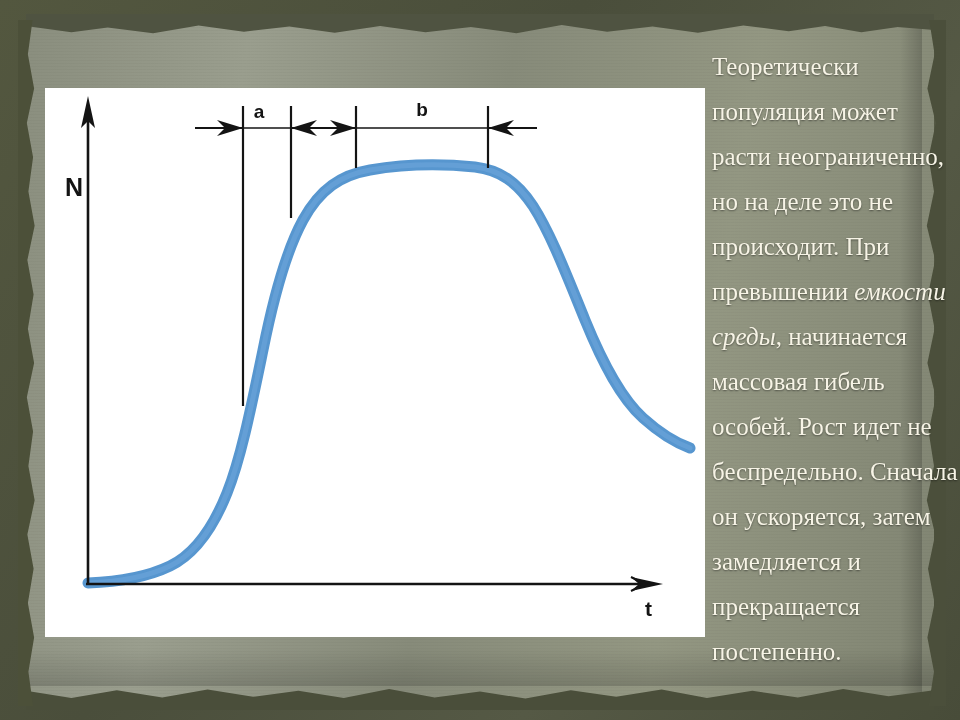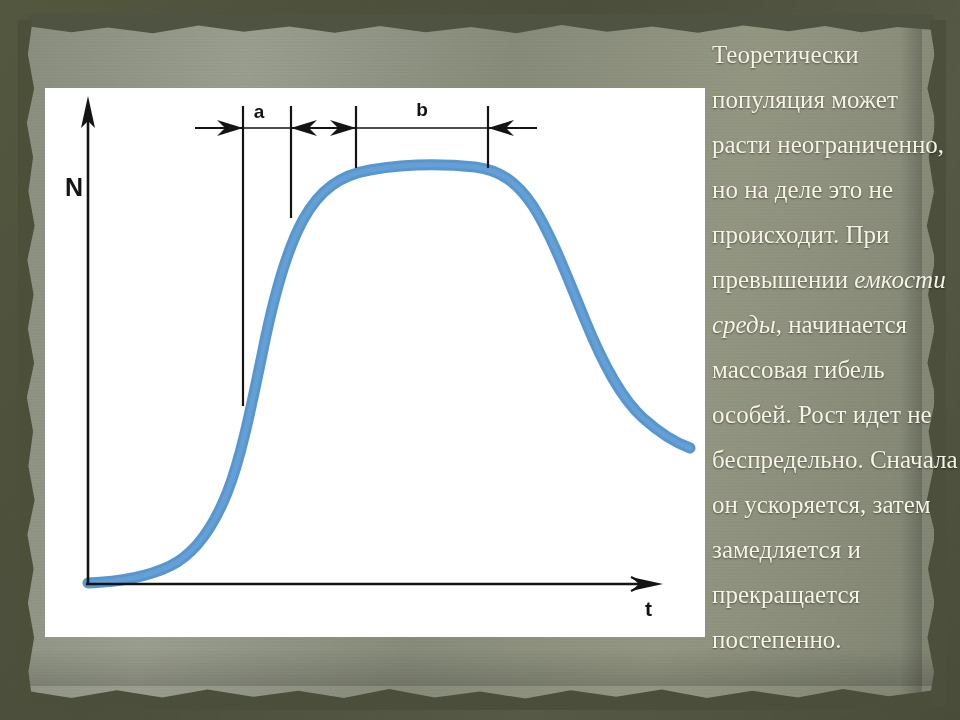--- a/index.html
+++ b/index.html
@@ -121,21 +121,21 @@
   #chart-svg {
     display: block;
     width: 660px;
     height: 549px;
   }
 
   
   #text-column {
     position: absolute;
     left: 712px;
-    top: 32px;
+    top: 44px;
     width: 248px;
     color: #f7f4e6;
     font-size: 25px;
     line-height: 45px;
     font-family: "Liberation Serif", serif;
     text-shadow: 0 1px 2px rgba(0,0,0,0.45);
   }
   #text-column .em {
     font-style: italic;
   }

